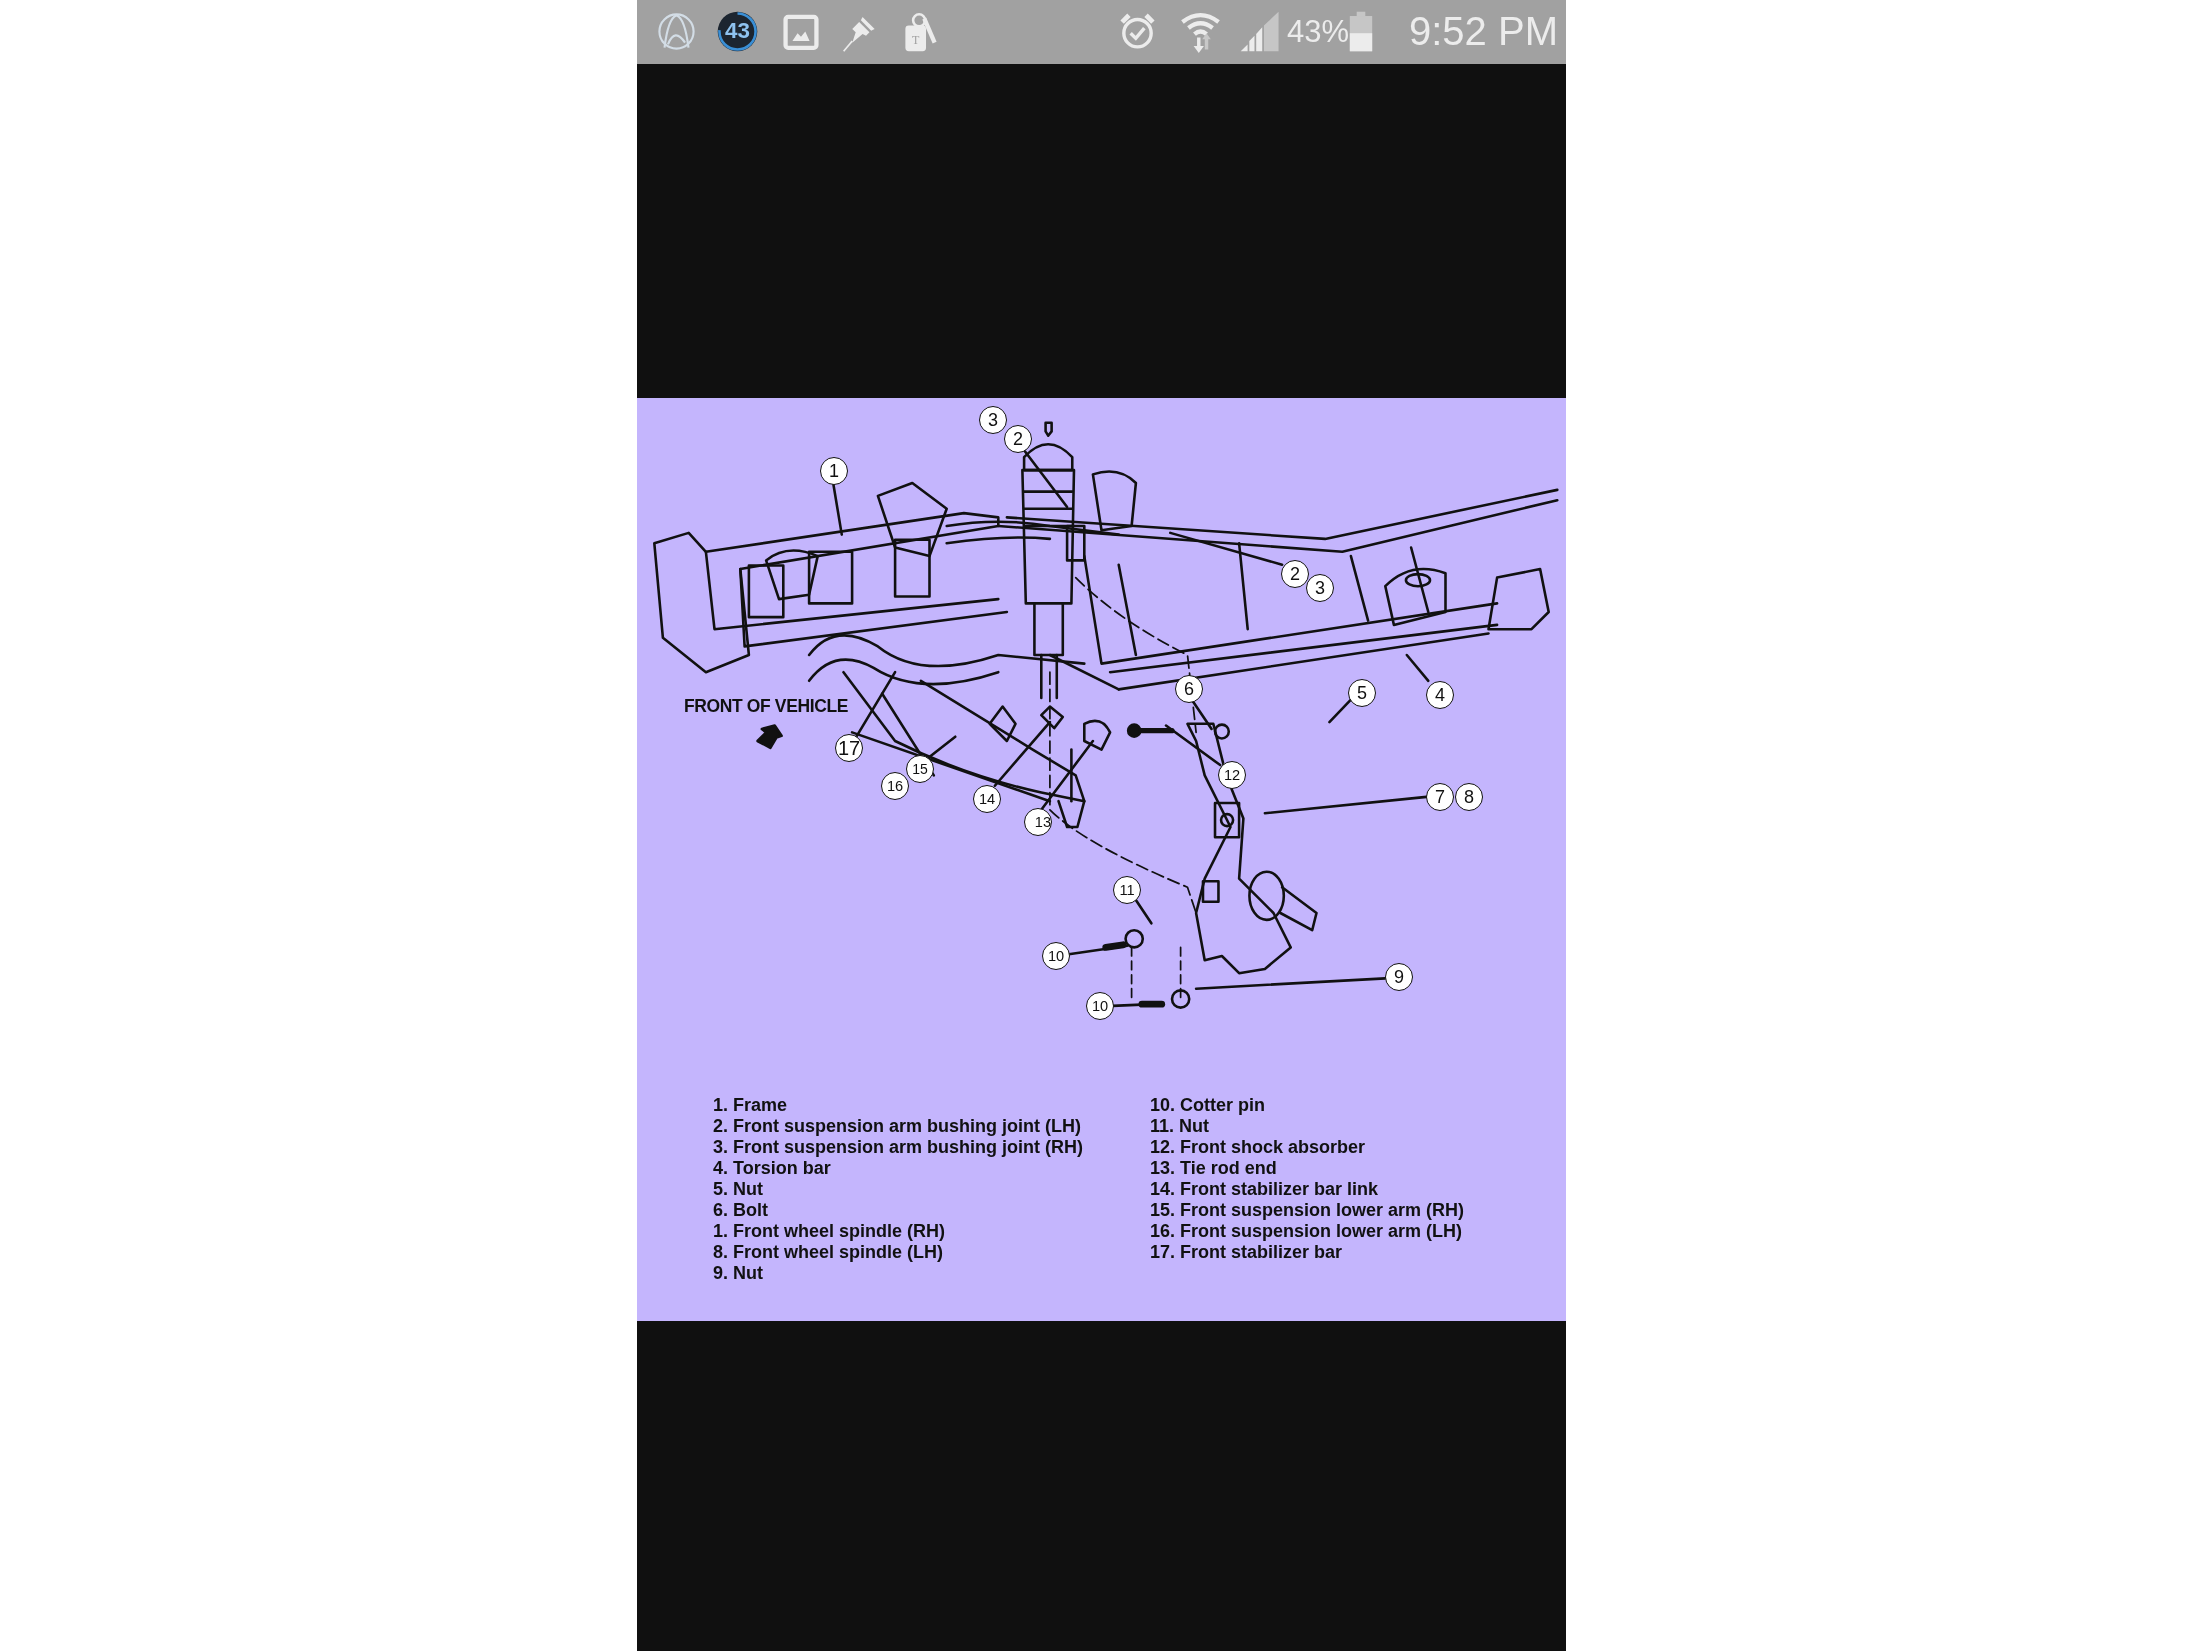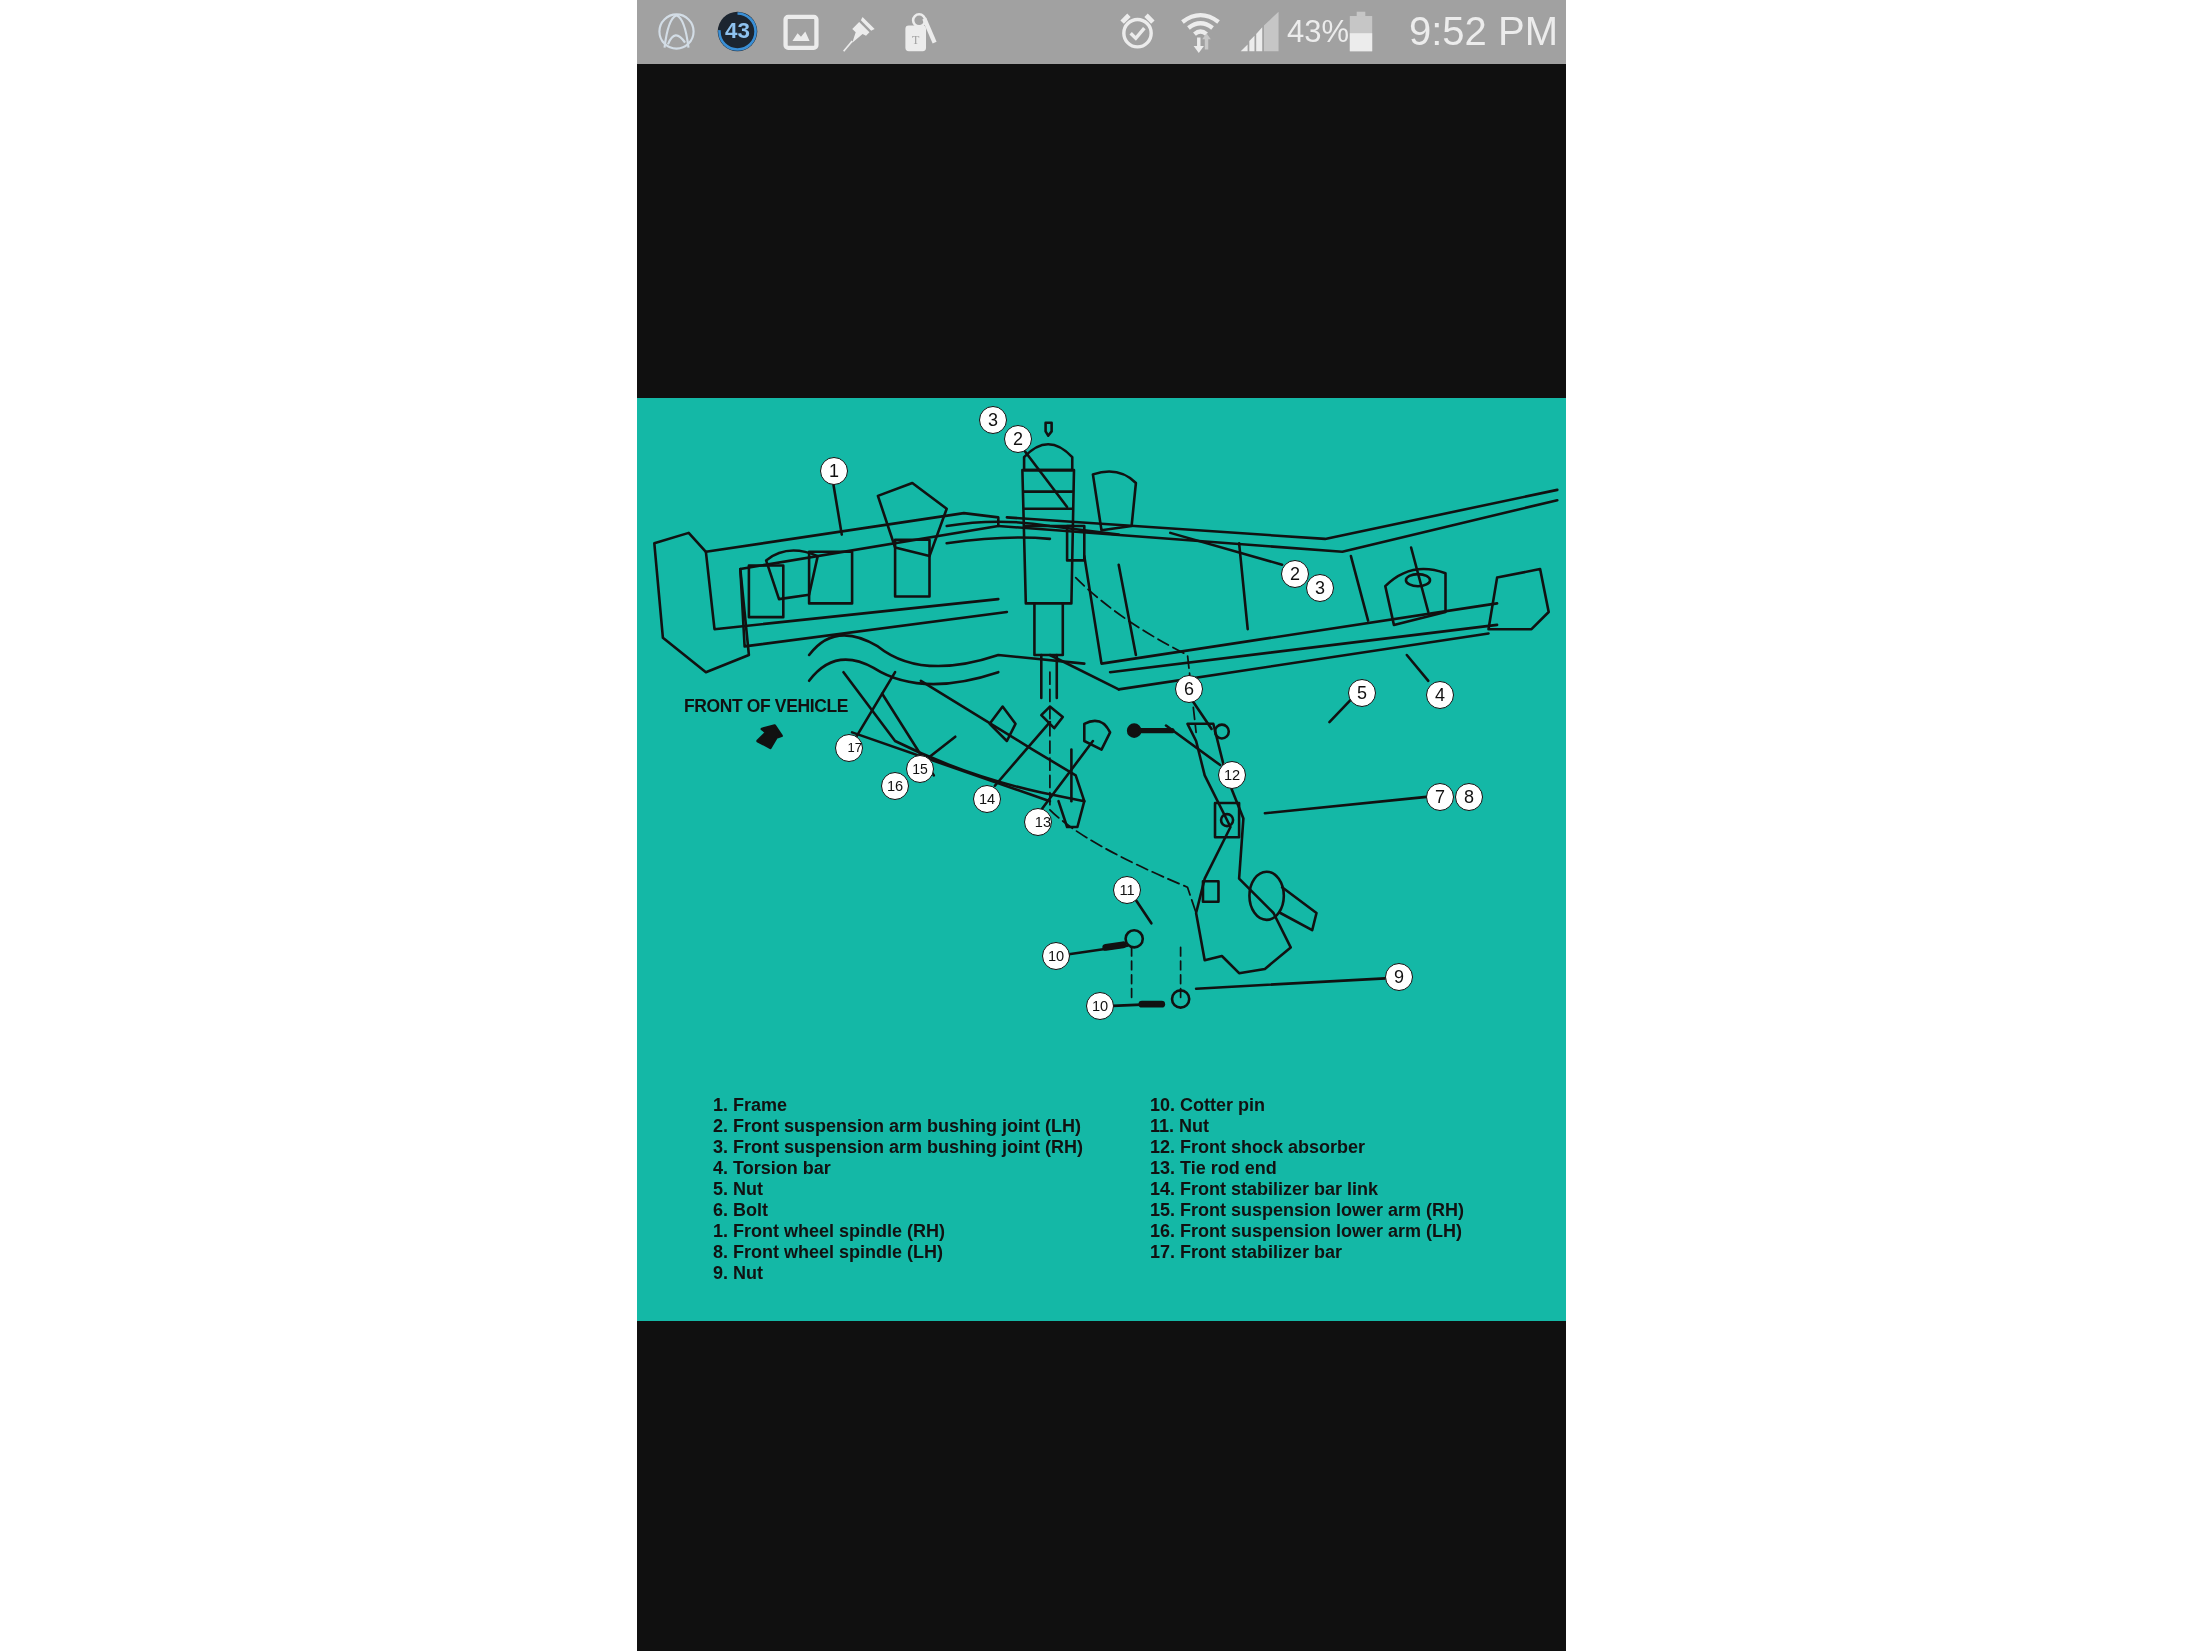--- a/index.html
+++ b/index.html
@@ -1,17 +1,17 @@
 <!DOCTYPE html>
 <html style="font-size:13.8px"><head>
 <meta charset="utf-8">
 <style>
   html, body { margin:0; padding:0; }
   body { width:2203px; height:1652px; background:#ffffff; position:relative; overflow:hidden; font-family:"Liberation Sans", sans-serif; }
-  .screen { position:absolute; left:637px; top:0; width:929px; height:1652px; background:#14b8a6; overflow:hidden; }
+  .screen { position:absolute; left:637px; top:0; width:929px; height:1652px; background:#c4b5fd; overflow:hidden; }
   .statusbar { position:absolute; left:0; top:0; width:929px; height:64px; background:#a1a1a1; }
   .sb-icon { position:absolute; top:10.3px; height:43px; }
   .sb-text { position:absolute; color:#ececec; font-family:"Liberation Sans", sans-serif; }
   .black-top { position:absolute; left:0; top:64px; width:929px; height:334px; background:#101010; }
   .black-bottom { position:absolute; left:0; top:1321px; width:929px; height:331px; background:#101010; }
   .diagram { position:absolute; left:0; top:397px; width:929px; height:688px; }
   .callout { position:absolute; width:26px; height:26px; margin-left:-13px; margin-top:-13px; border:1.7px solid #111; border-radius:50%; background:#fff; color:#111; font-size:18px; line-height:26px; text-align:center; font-family:"Liberation Sans", sans-serif; box-sizing:content-box; }
   .front-label { position:absolute; left:47px; top:298px; font-size:19px; font-weight:bold; color:#111; letter-spacing:-0.4px; transform:scaleX(0.92); transform-origin:left; }
   .legend { position:absolute; top:1095px; font-size:18px; font-weight:bold; color:#111; line-height:21px; }
   .legend div { white-space:nowrap; }
@@ -181,21 +181,21 @@
         <div class="callout" style="left: 831px; top: 399px;">8</div>
         <div class="callout" style="left: 761px; top: 579px;">9</div>
         <div class="callout" style="left: 418px; top: 558px; font-size: 14.6px;">10</div>
         <div class="callout" style="left: 462px; top: 608px; font-size: 14.6px;">10</div>
         <div class="callout" style="left: 489px; top: 492px; font-size: 14.6px;">11</div>
         <div class="callout" style="left: 594px; top: 377px; font-size: 14.6px;">12</div>
         <div class="callout" style="left: 400px; top: 424px; font-size: 14.6px; text-align: right;">13</div>
         <div class="callout" style="left: 349px; top: 401px; font-size: 14.6px;">14</div>
         <div class="callout" style="left: 282px; top: 371px; font-size: 14px;">15</div>
         <div class="callout" style="left: 257px; top: 388px; font-size: 14.6px;">16</div>
-        <div class="callout" style="left: 211px; top: 350px; font-size: 13px; text-align: right;">17</div>
+        <div class="callout" style="left: 211px; top: 350px; font-size: 20px;">17</div>
       </div>
   </div>
 
   <div class="legend" style="left:76px;">
     <div>1. Frame</div>
     <div>2. Front suspension arm bushing joint (LH)</div>
     <div>3. Front suspension arm bushing joint (RH)</div>
     <div>4. Torsion bar</div>
     <div>5. Nut</div>
     <div>6. Bolt</div>

